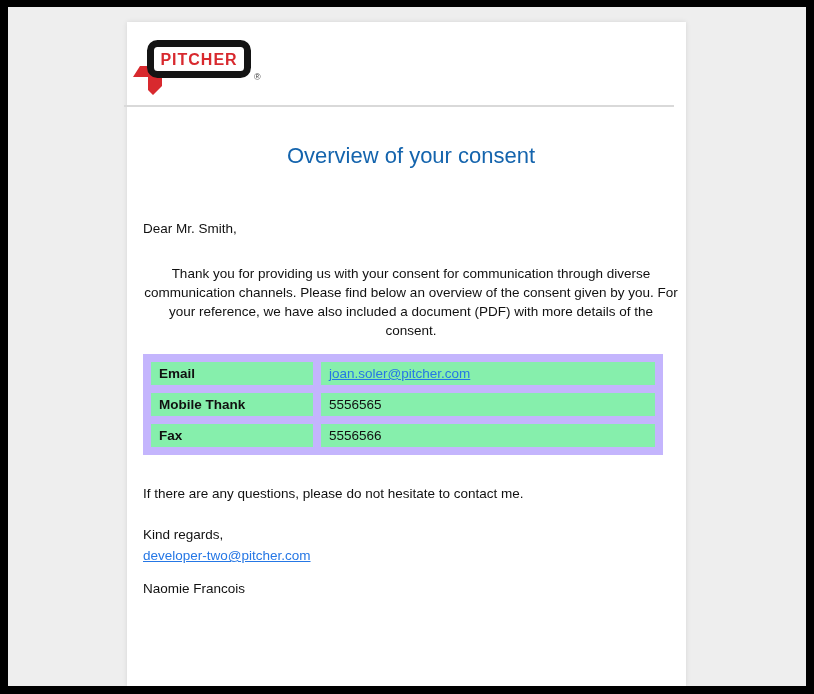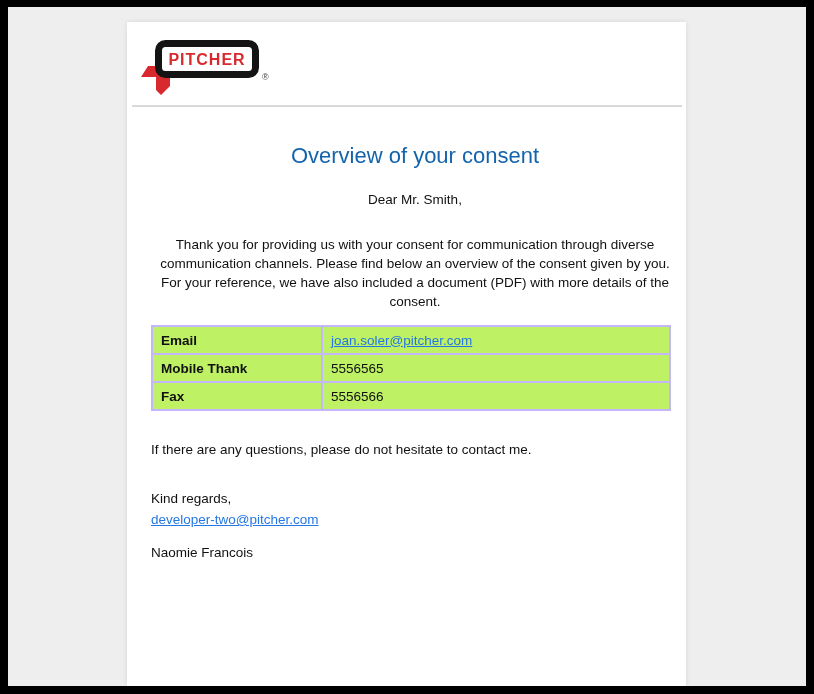--- a/index.html
+++ b/index.html
@@ -13,21 +13,21 @@
   .desktop {
     position: absolute;
     left: 8px; top: 7px; right: 8px; bottom: 8px;
     background: #eeeeee;
   }
   .email-canvas {
     position: absolute;
     left: 119px; top: 15px; width: 559px; bottom: 0;
     background: #ffffff;
     box-shadow: 0 0 5px rgba(0,0,0,0.10);
-    padding: 0 7px 0 24px;
+    padding: 0 7px 0 16px;
   }
   .logo-wrap {
     margin: 14px 0 0 -11px;
     height: 62px;
   }
   .divider {
     border: 0;
     border-top: 2px solid #d9d9d9;
     margin: 7px 0 0 -19px;
     width: 550px;
@@ -39,53 +39,53 @@
     line-height: 24px;
     font-weight: normal;
     color: #1464ad;
   }
   .body-text {
     font-size: 13.5px;
     line-height: 19px;
     color: #111;
     max-width: 549px;
   }
-  .greeting { margin-top: 22px; text-align: center; }
+  .greeting { margin-top: 51px; }
   .intro { margin-top: 26px; text-align: center; }
   .consents-heading {
     margin-top: 28px;
     font-size: 17px;
     line-height: 20px;
     font-weight: bold;
     color: #1464ad;
   }
   table.consents {
     margin-top: 14px;
     width: 520px;
     border-collapse: collapse;
     border: 2px solid #a6a6a6;
     font-size: 13.5px;
     color: #111;
   }
   table.consents td {
-    border: 2px solid #c4b5fd;
+    border: 8px solid #c4b5fd;
     height: 28px;
     padding: 4px 8px;
     vertical-align: middle;
-    background: #bef264;
+    background: #86efac;
   }
   td.c-label { width: 170px; font-weight: bold; }
   a.link {
     color: #2577e5;
     text-decoration: underline;
     cursor: pointer;
     margin-top: 29px;
   }
   .closing-note { margin-top: 29px; }
-  .sign-off { margin-top: 30px; }
+  .sign-off { margin-top: 22px; }
   .sender-name { margin-top: 14px; }
   .sender-email { margin-top: 2px; }
   .logo-svg text.brand {
     font-family: "Liberation Sans", "DejaVu Sans", sans-serif;
     font-weight: bold;
     letter-spacing: 1px;
   }
 </style>
 </head>
 <body>

